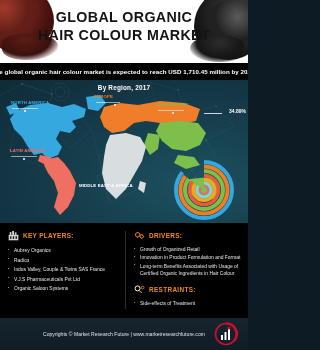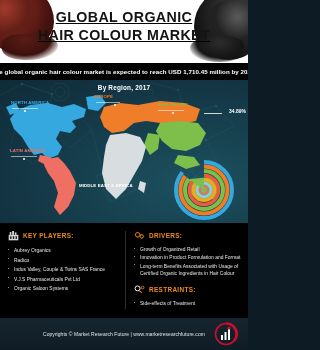--- a/index.html
+++ b/index.html
@@ -45,21 +45,21 @@
     content:""; position:absolute; right:4px; top:10px; width:56px; height:50px;
     border-radius:50%;
     background:radial-gradient(circle at 60% 34%, rgba(92,92,92,.9) 0%, rgba(30,30,30,.75) 48%, rgba(0,0,0,0) 75%);
   }
   .powder-right-spill {
     position:absolute; right:4px; top:36px; width:54px; height:26px;
     background:radial-gradient(ellipse at 55% 25%, #2c2c2c 0%, #151515 55%, rgba(0,0,0,0) 80%);
     border-radius:50% 40% 45% 58%;
   }
   .title-wrap {
-    position:absolute; left:0; right:0; top:8px; text-align:center; z-index:3;text-decoration:underline;
+    position:absolute; left:0; right:0; top:8px; text-align:center; z-index:3;
   }
   .title-line {
     display:block;
     font-family:"Liberation Sans Narrow","Liberation Sans",sans-serif;
     font-weight:bold;
     color:#141414;
     letter-spacing:0.4px;
     line-height:1.18;
     transform:scaleX(0.92);
   }

